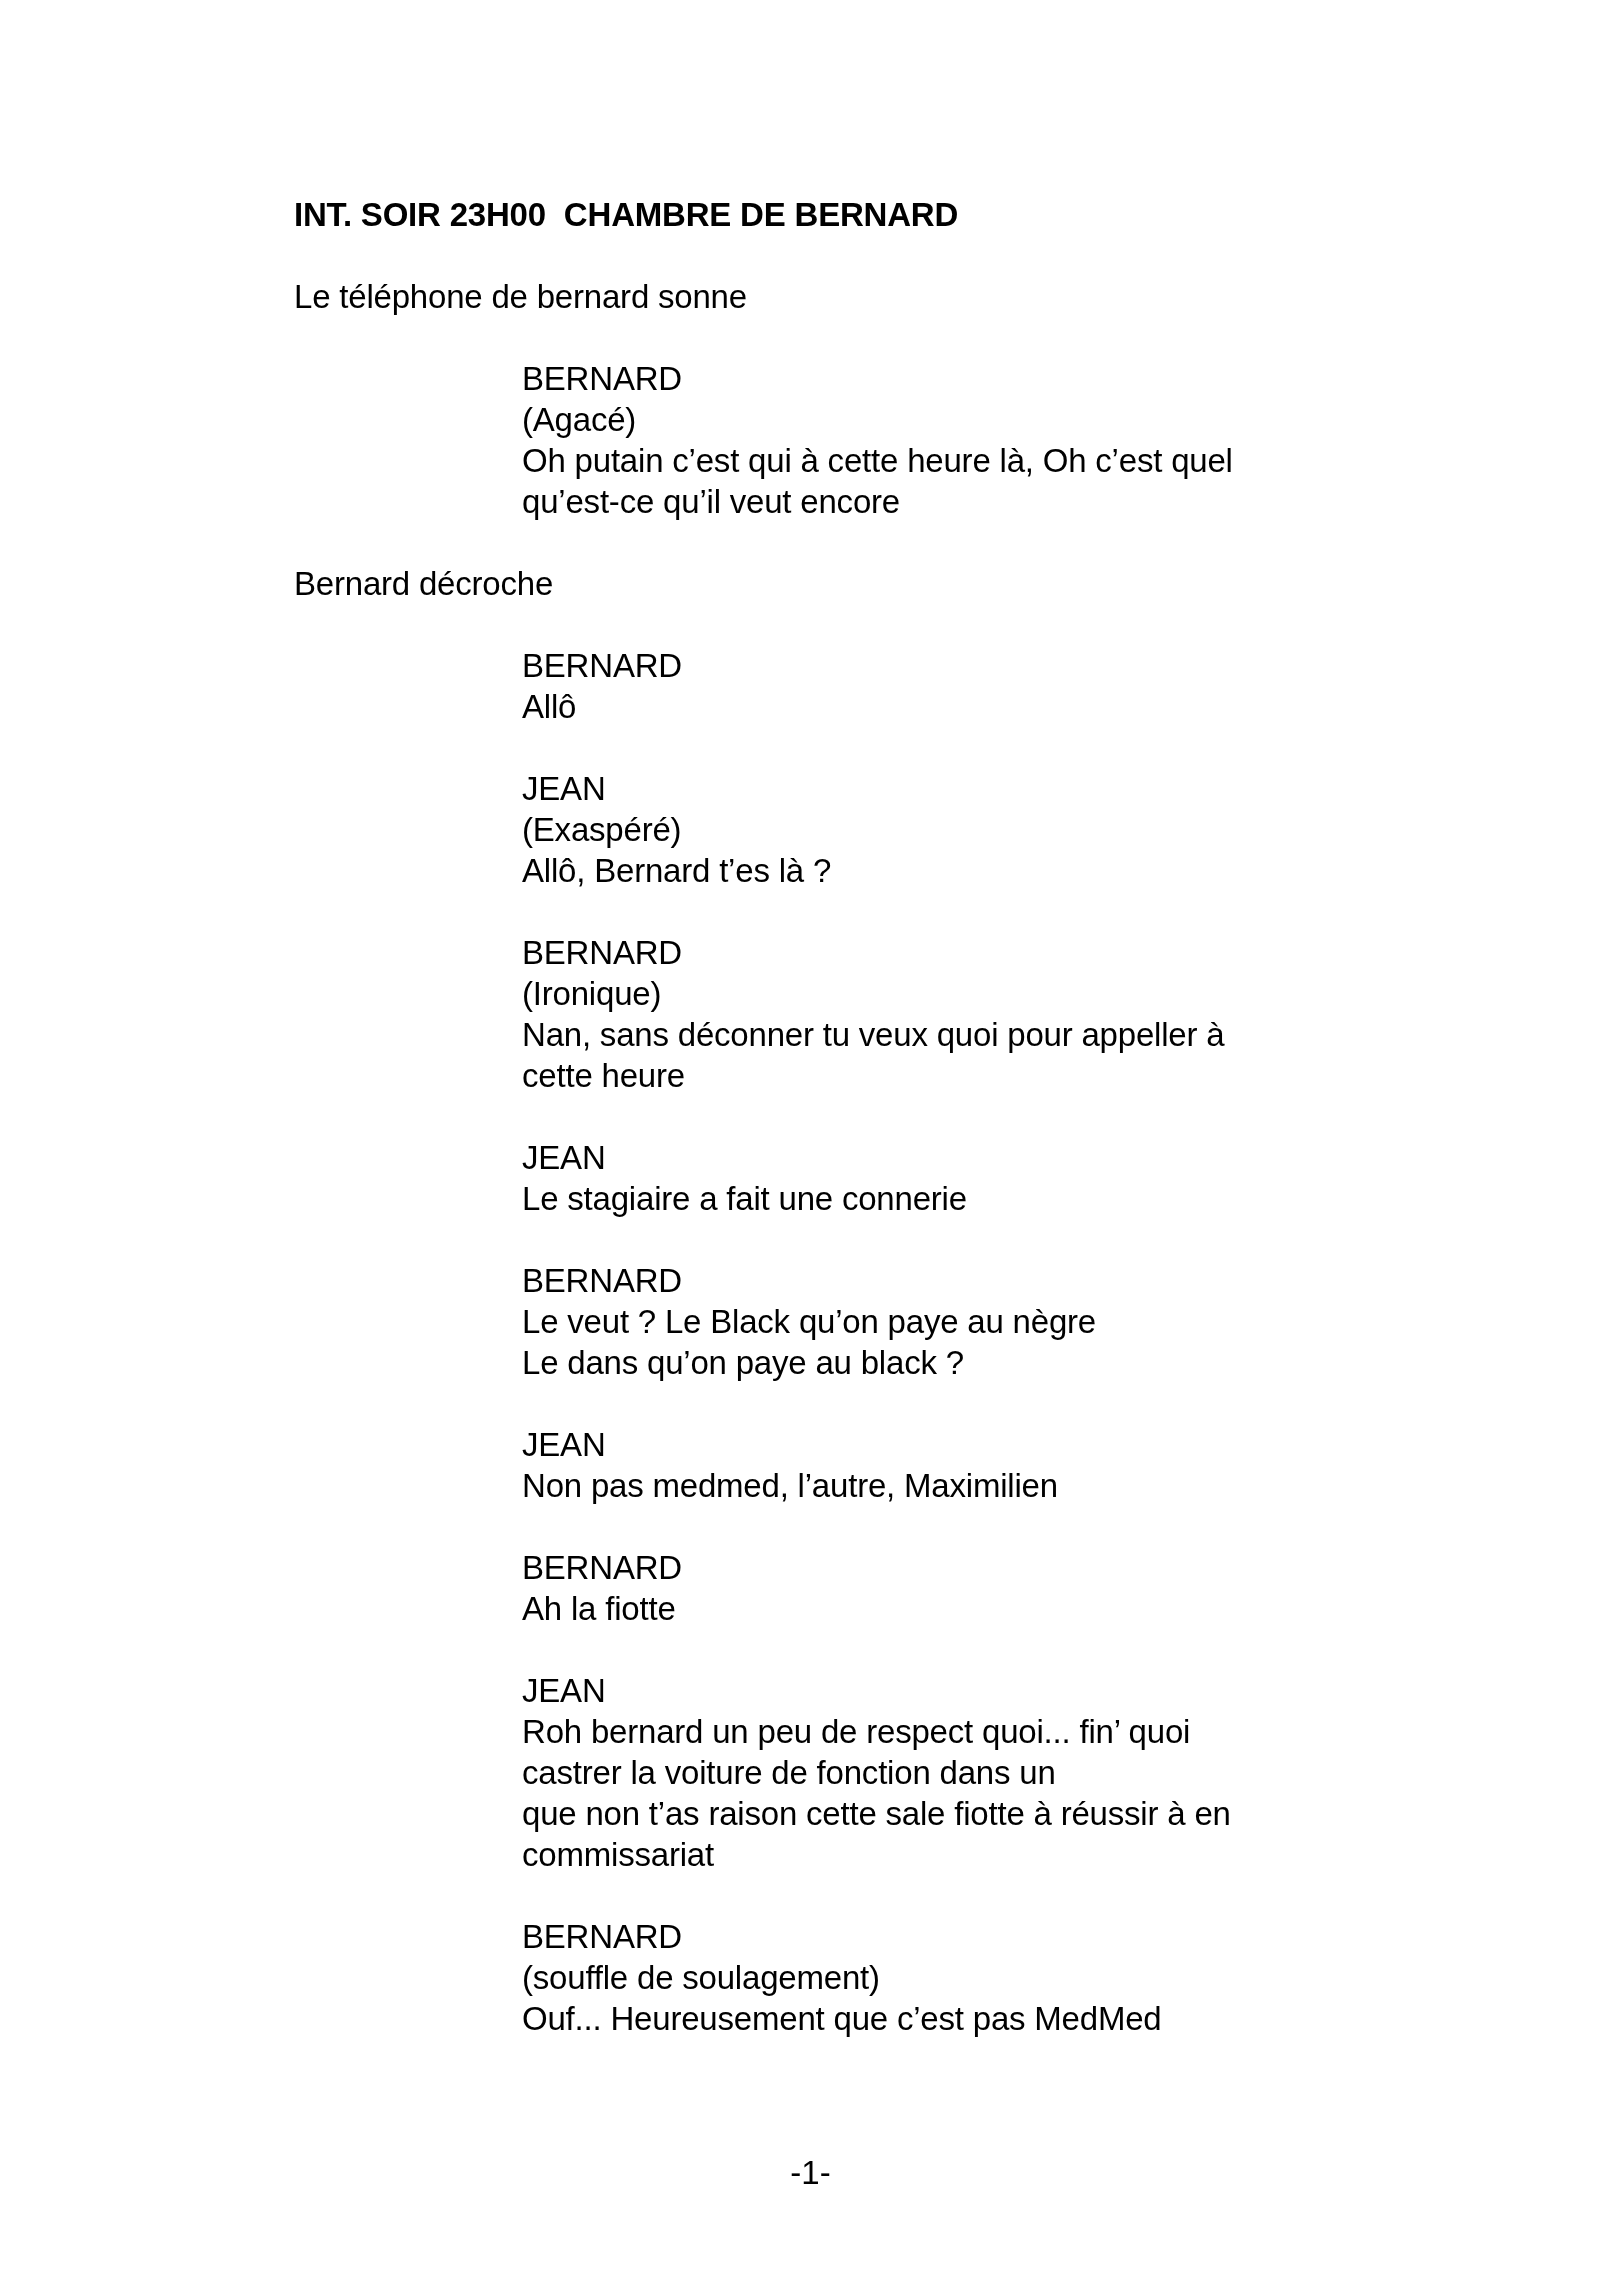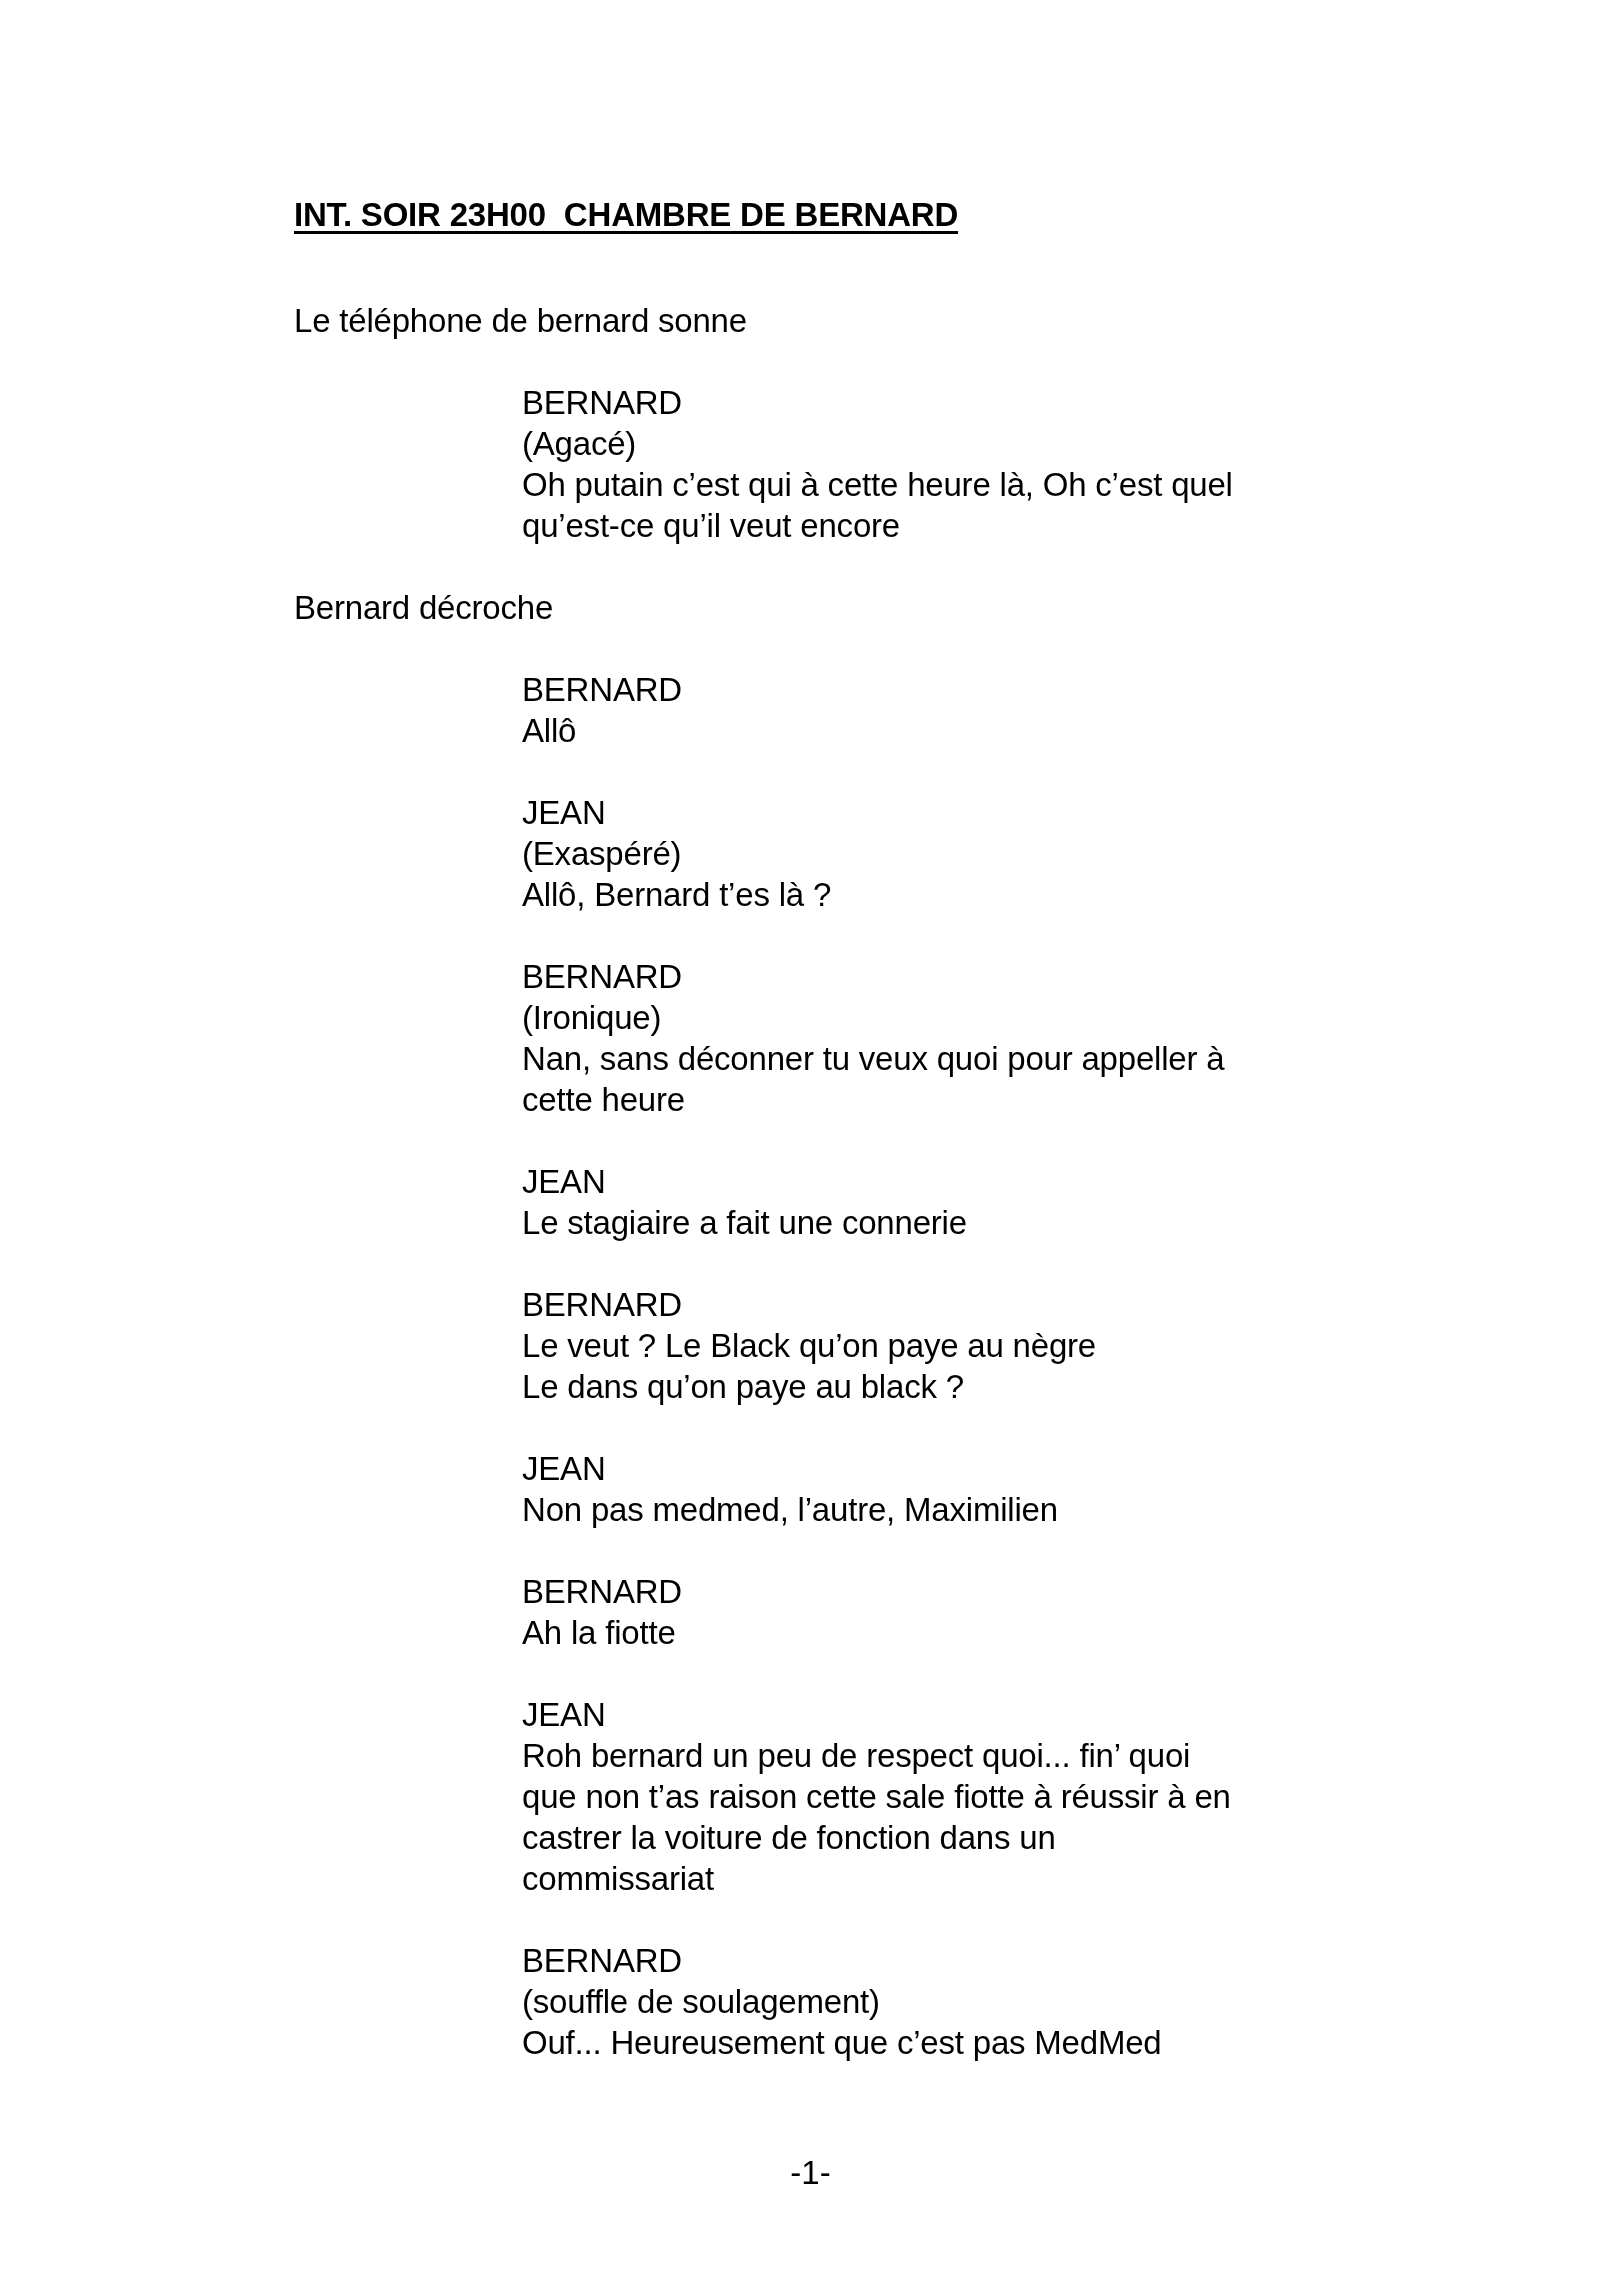--- a/index.html
+++ b/index.html
@@ -15,22 +15,21 @@
   .page {
     position: absolute;
     inset: 0;
     box-sizing: border-box;
     padding: 194px 118px 0 294px;
   }
   .scene-heading {
     font-size: 33px;
     line-height: 41px;
     font-weight: bold;
-    margin: 0 0 65px 0;
-    text-decoration: underline;
+    margin: 0 0 41px 0;
     text-decoration-thickness: 2.9px;
     text-underline-offset: 4.9px;
     white-space: pre;
     letter-spacing: -0.2px;
   }
   .block { margin: 6px 0 41px 0; }
   .block.dialogue { margin-left: 228px; }
   .line {
     font-size: 33px;
     line-height: 41px;
@@ -94,22 +93,22 @@
         <div class="line cue">JEAN</div>
         <div class="line">Non pas medmed, l’autre, Maximilien</div>
       </div>
       <div class="block dialogue">
         <div class="line cue">BERNARD</div>
         <div class="line">Ah la fiotte</div>
       </div>
       <div class="block dialogue">
         <div class="line cue">JEAN</div>
         <div class="line">Roh bernard un peu de respect quoi... fin’ quoi</div>
+        <div class="line">castrer la voiture de fonction dans un</div>
         <div class="line">que non t’as raison cette sale fiotte à réussir à en</div>
-        <div class="line">castrer la voiture de fonction dans un</div>
         <div class="line">commissariat</div>
       </div>
       <div class="block dialogue">
         <div class="line cue">BERNARD</div>
         <div class="line">(souffle de soulagement)</div>
         <div class="line">Ouf... Heureusement que c’est pas MedMed</div>
       </div>
     </div>
 
   <div class="page-number">-1-</div>

